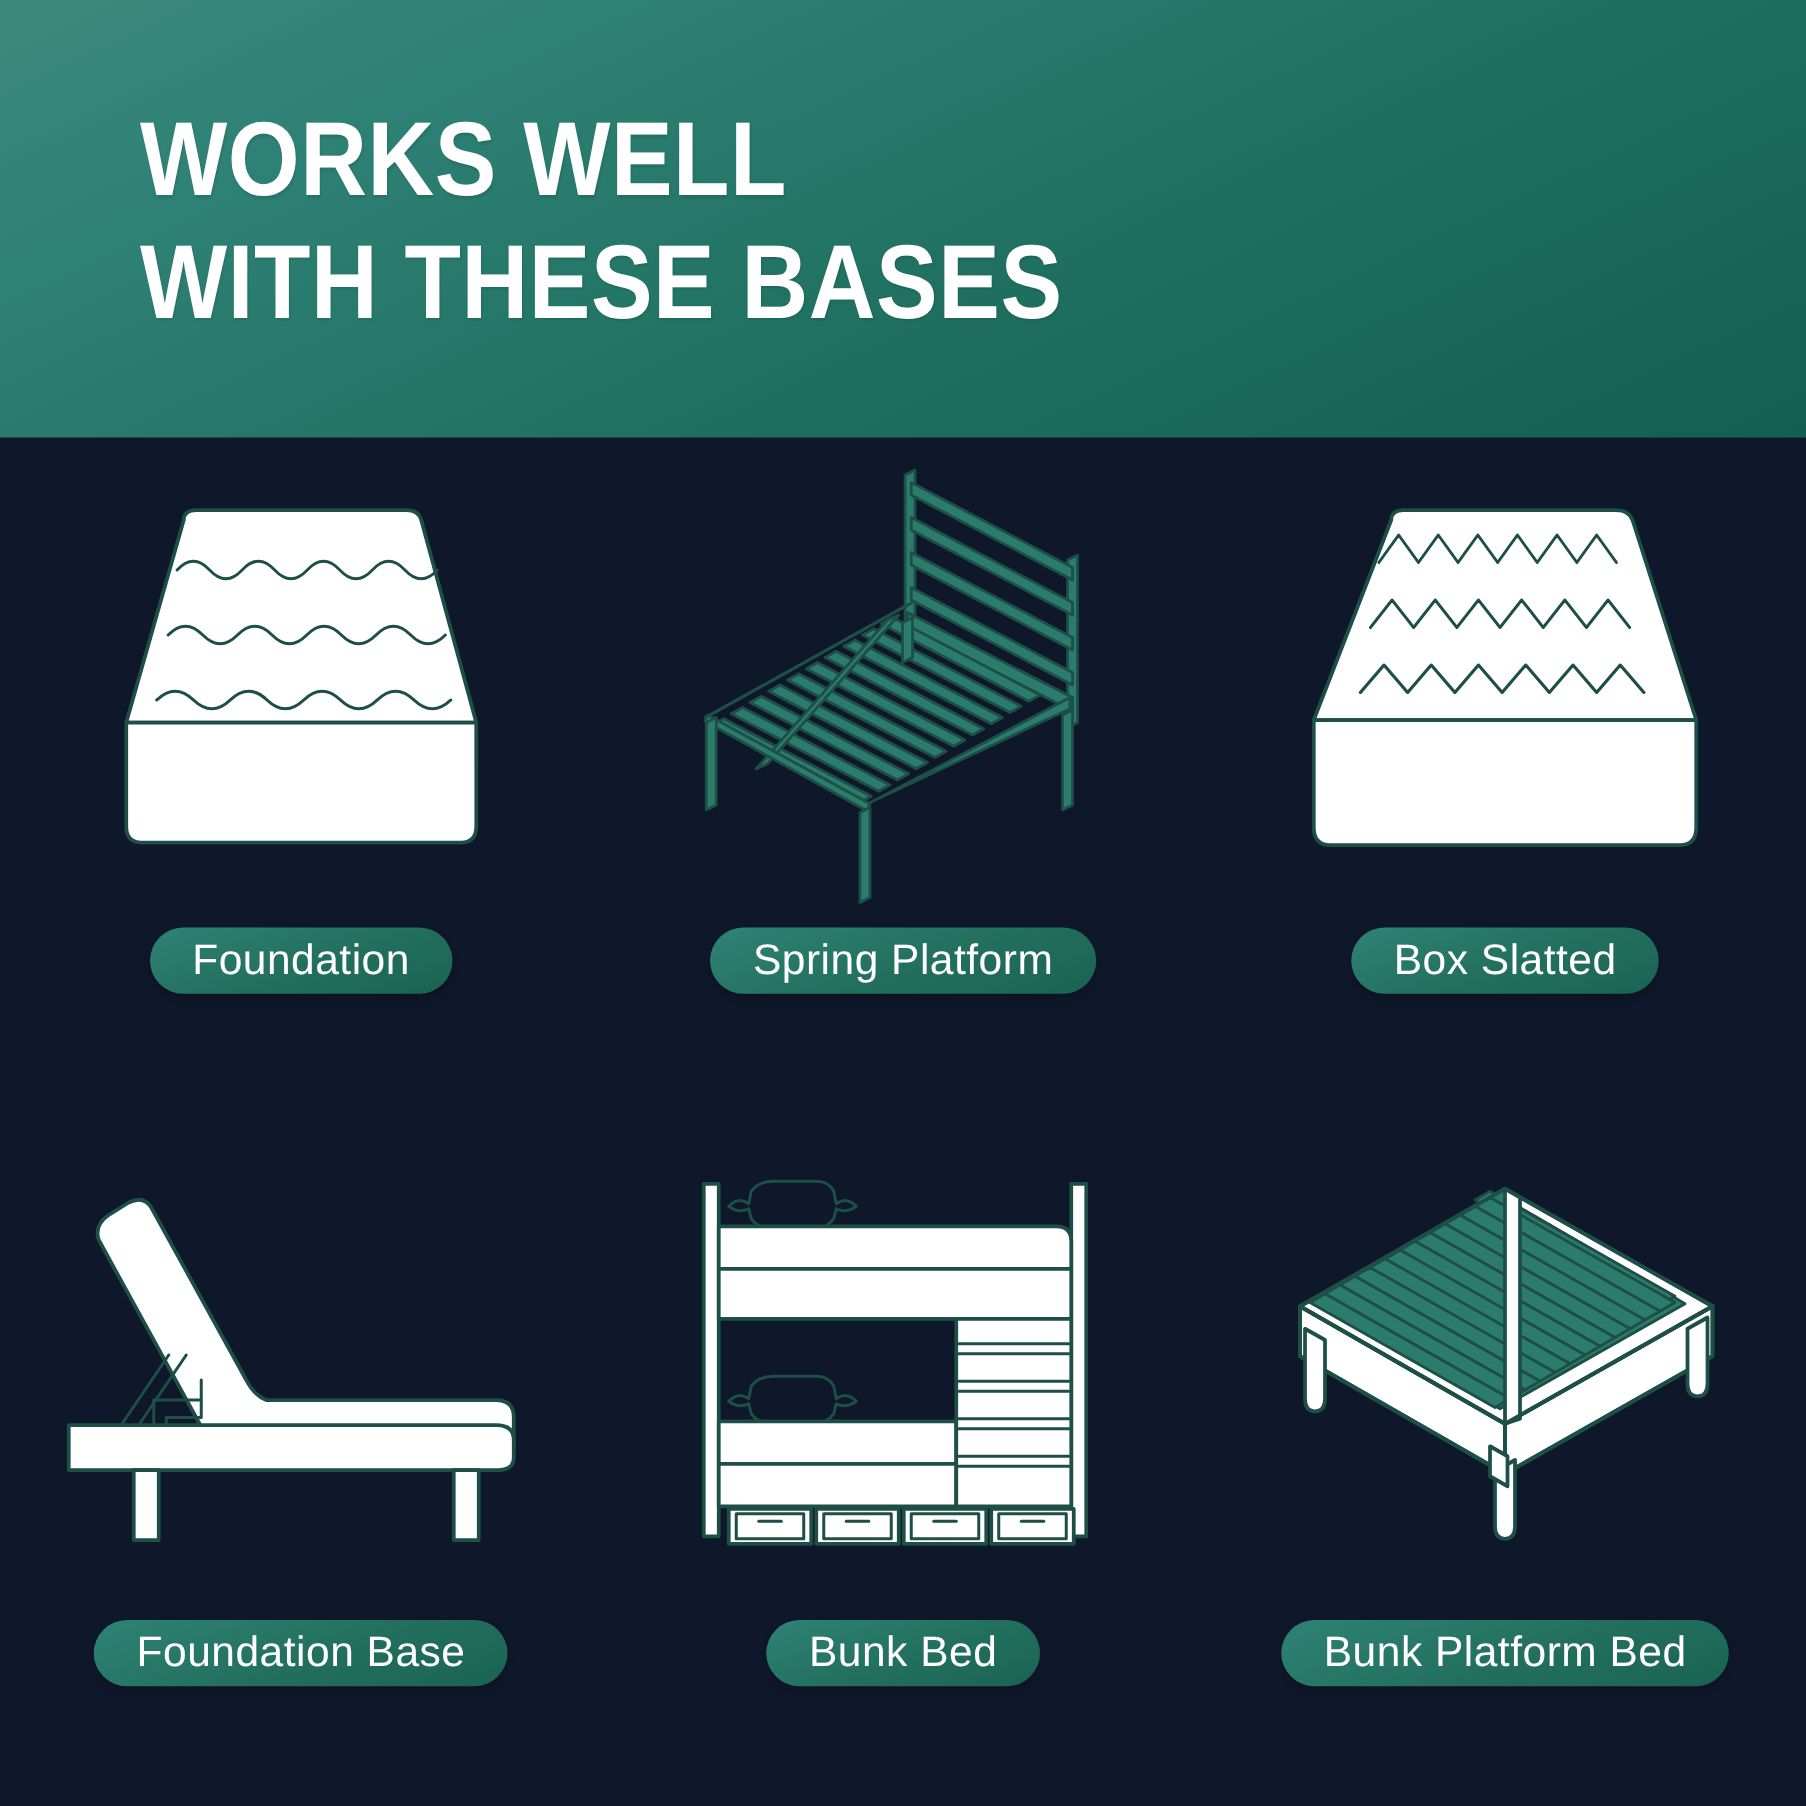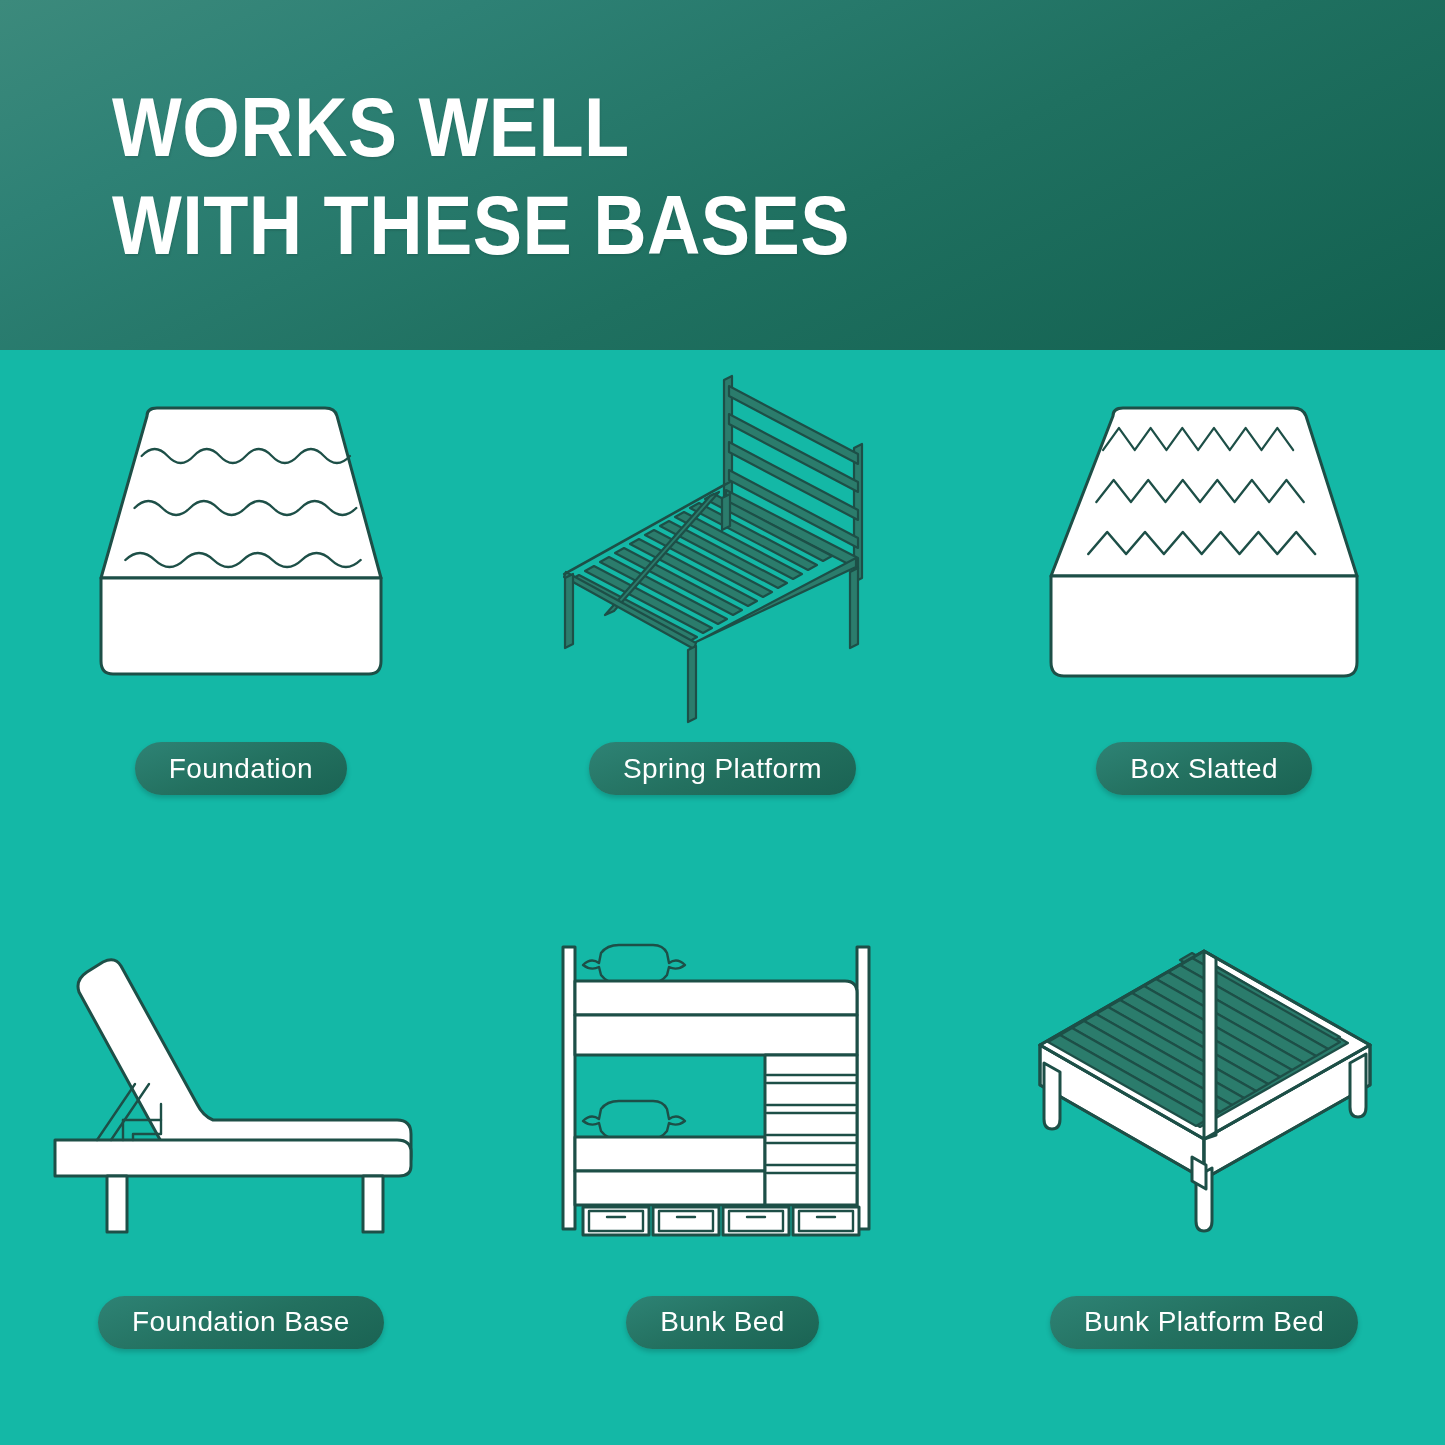--- a/index.html
+++ b/index.html
@@ -10,21 +10,21 @@
     width: 1445px;
     height: 1445px;
     background: #ffffff;
     font-family: "Liberation Sans", sans-serif;
     overflow: hidden;
   }
   .page {
     position: relative;
     width: 1445px;
     height: 1445px;
-    background: #14b8a6;
+    background: #0f172a;
   }
 
   
   .header {
     position: absolute;
     left: 0;
     top: 0;
     width: 1445px;
     height: 350px;
     background: linear-gradient(155deg, #3c8a7c 0%, #2e8175 22%, #1f7060 58%, #12604f 100%);
@@ -79,21 +79,21 @@
   .pill {
     display: inline-flex;
     align-items: center;
     justify-content: center;
     height: 53px;
     padding: 0 34px;
     border-radius: 30px;
     background: linear-gradient(160deg, #2e8375 0%, #23705f 52%, #1a6353 100%);
     color: #ffffff;
     font-family: "Liberation Sans Narrow", "Liberation Sans", sans-serif;
-    font-size: 28px;
+    font-size: 34px;
     letter-spacing: 0.4px;
     white-space: nowrap;
     box-shadow: 0 3px 5px rgba(0,0,0,0.18);
     margin-top: 6px;
   }
   .row1 .pill { margin-top: 0; }
 
   
   .r1c1 .art { height: 392px; }
   .r1c2 .art { height: 392px; }

